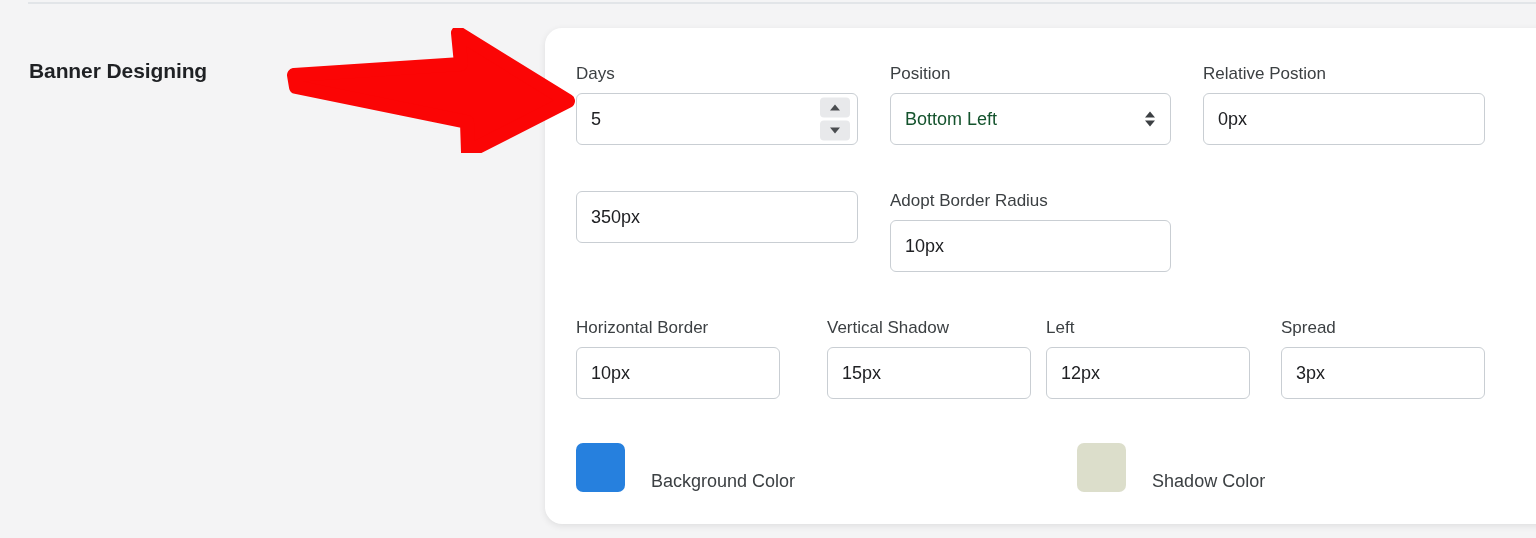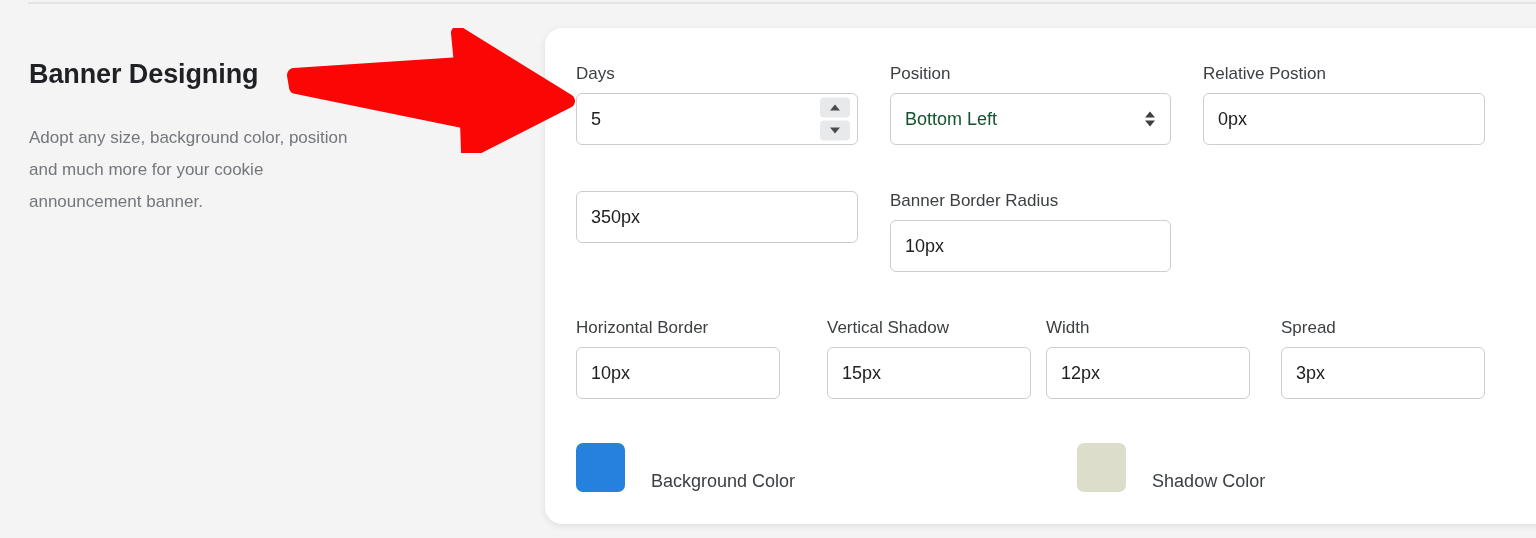--- a/index.html
+++ b/index.html
@@ -28,21 +28,21 @@
   }
 
   
   .left-col {
     position: absolute;
     left: 29px;
     top: 58px;
     width: 470px;
   }
   .section-title {
-    font-size: 27px;
+    font-size: 21px;
     font-weight: bold;
     color: #1f2124;
     letter-spacing: -0.1px;
     margin: 0 0 32px 0;
     line-height: 1.2;
   }
   .section-desc {
     font-size: 17px;
     color: #73777c;
     line-height: 32px;
@@ -211,21 +211,20 @@
     white-space: nowrap;
   }
 </style>
 </head>
 <body>
 
 <div class="top-divider"></div>
 
 <div class="left-col">
   <h2 class="section-title">Banner Designing</h2>
-  <p class="section-desc">Adopt any size, background color, position and much more for your cookie announcement banner.</p>
 </div>
 
 <svg class="arrow-annotation" viewBox="0 0 290 125">
   <path d="M8,47 L175,36 L172,5 L282,73 L182,124 L181,94 L10,59 Z" fill="#fb0505" stroke="#fb0505" stroke-width="14" stroke-linejoin="round" stroke-linecap="round"></path>
 </svg>
 
 <div class="card">
 
   <div class="fld f-days">
     <div class="field-label">Days</div>
@@ -258,36 +257,36 @@
   <div class="fld f-relative">
     <div class="field-label">Relative Postion</div>
     <input class="text-input" type="text" value="0px" style="">
   </div>
 
   <div class="fld f-width">
     <input class="text-input" type="text" value="350px" style="">
   </div>
 
   <div class="fld f-radius">
-    <div class="field-label">Banner Border Radius</div>
+    <div class="field-label">Adopt Border Radius</div>
     <input class="text-input" type="text" value="10px" style="">
   </div>
 
   <div class="fld f-hshadow">
     <div class="field-label">Horizontal Border</div>
     <input class="text-input" type="text" value="10px" style="">
   </div>
 
   <div class="fld f-vshadow">
     <div class="field-label">Vertical Shadow</div>
     <input class="text-input" type="text" value="15px" style="">
   </div>
 
   <div class="fld f-blur">
-    <div class="field-label">Width</div>
+    <div class="field-label">Left</div>
     <input class="text-input" type="text" value="12px" style="">
   </div>
 
   <div class="fld f-spread">
     <div class="field-label">Spread</div>
     <input class="text-input" type="text" value="3px" style="">
   </div>
 
   <div class="color-row">
     <div class="color-item">

